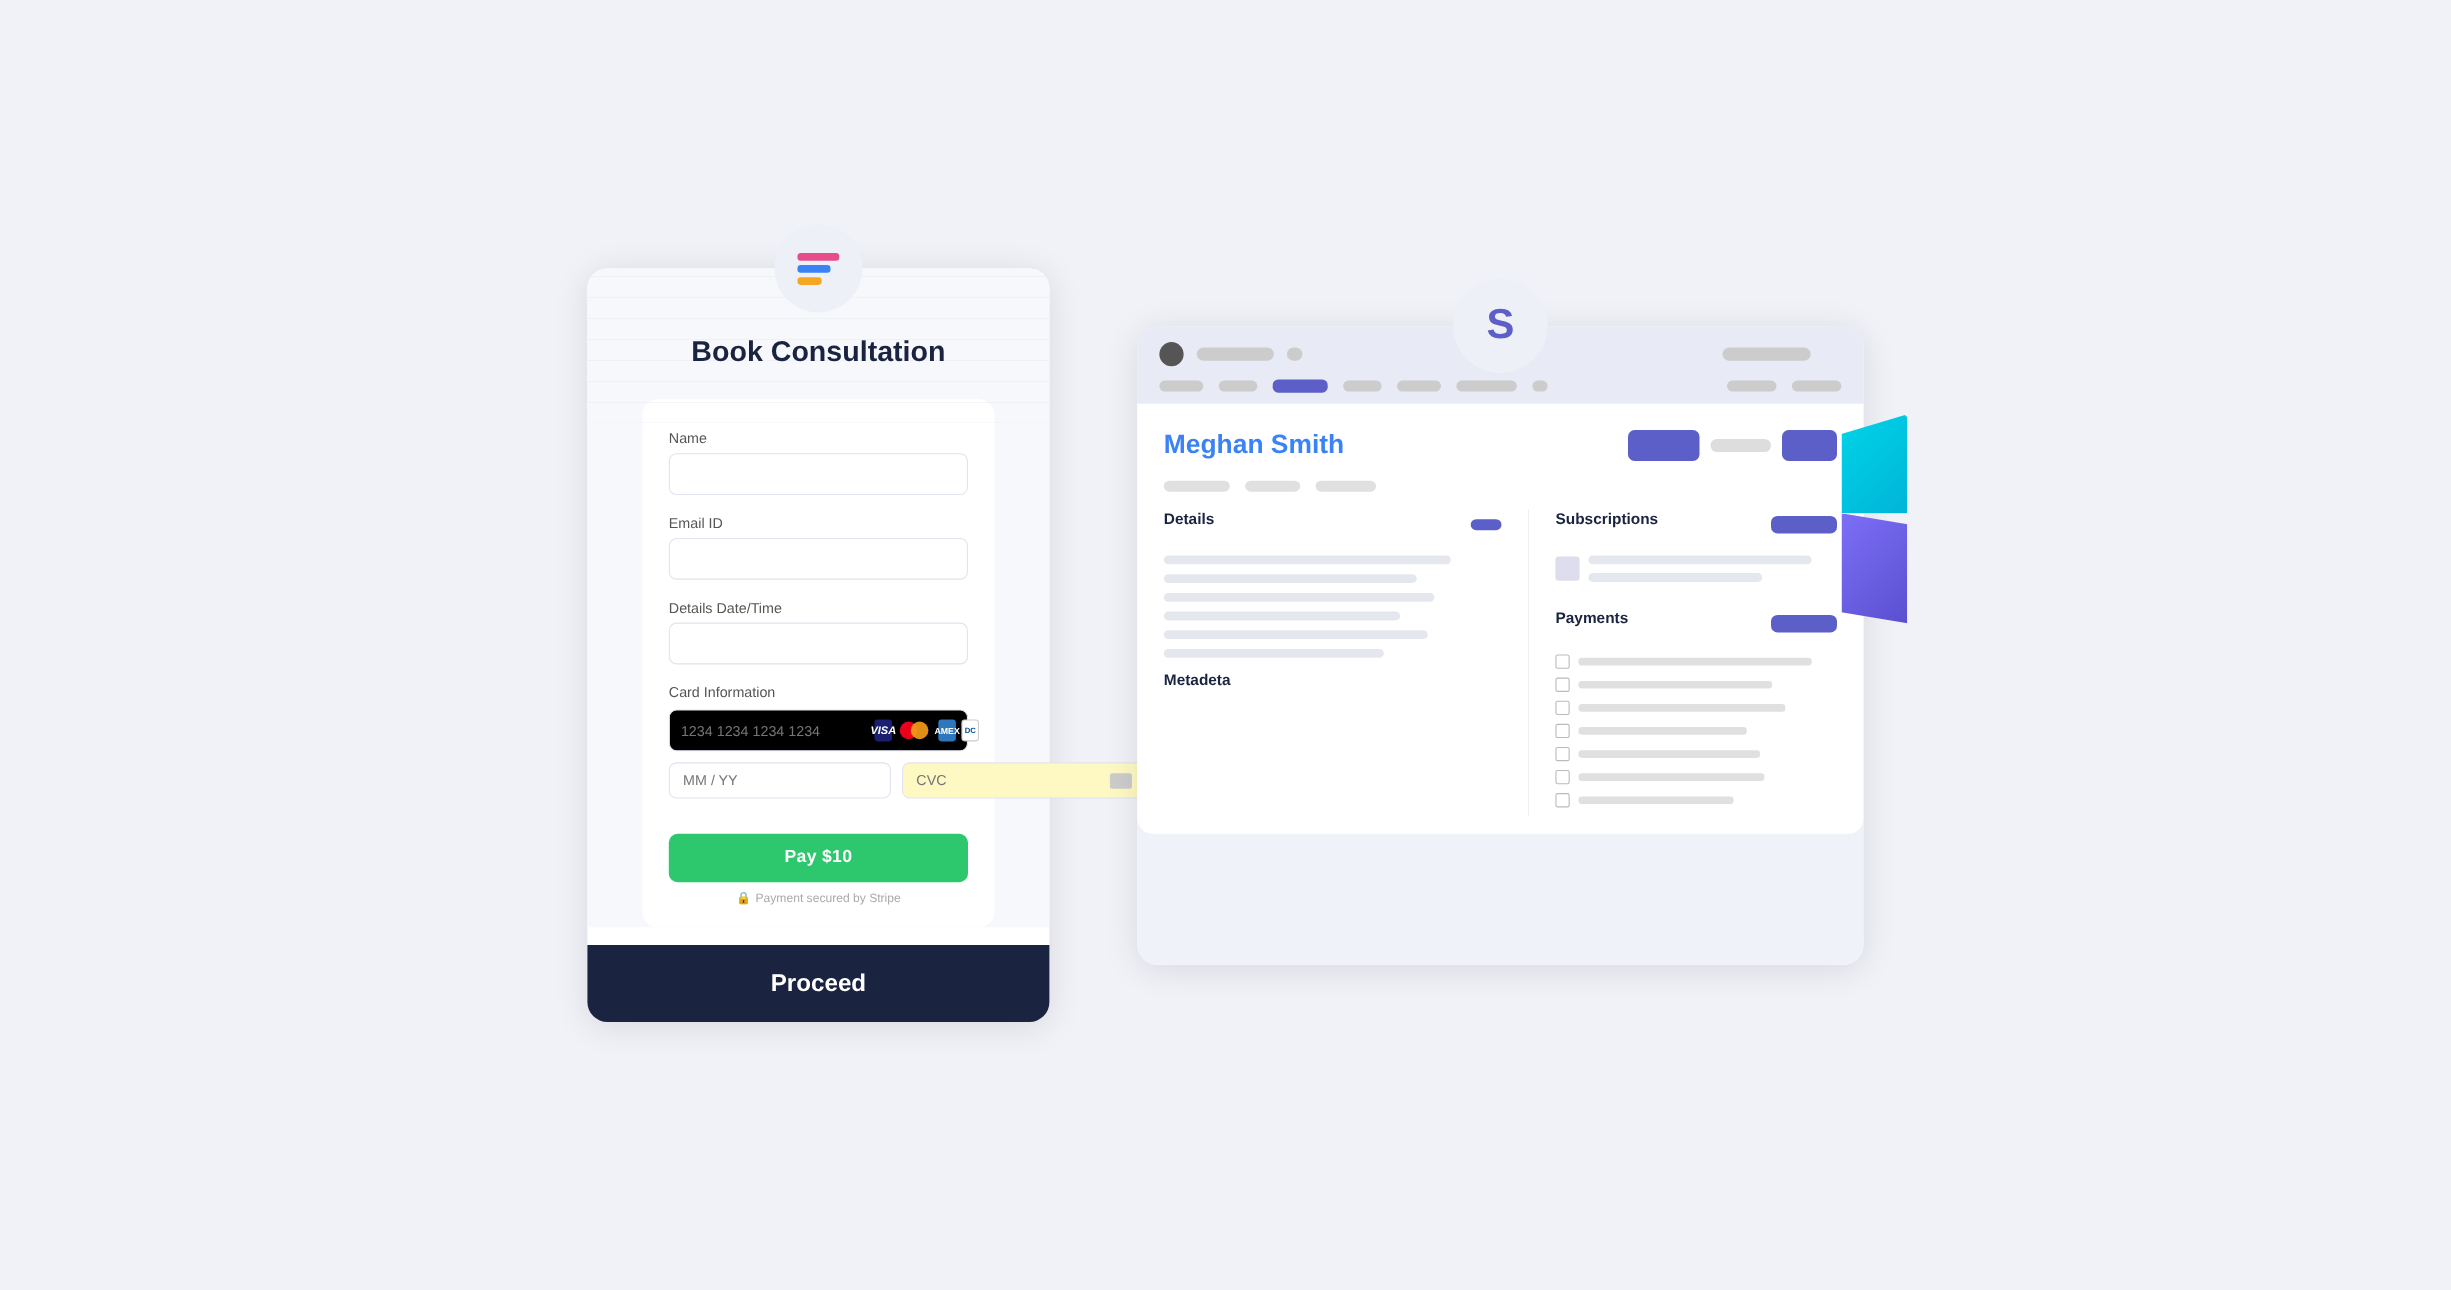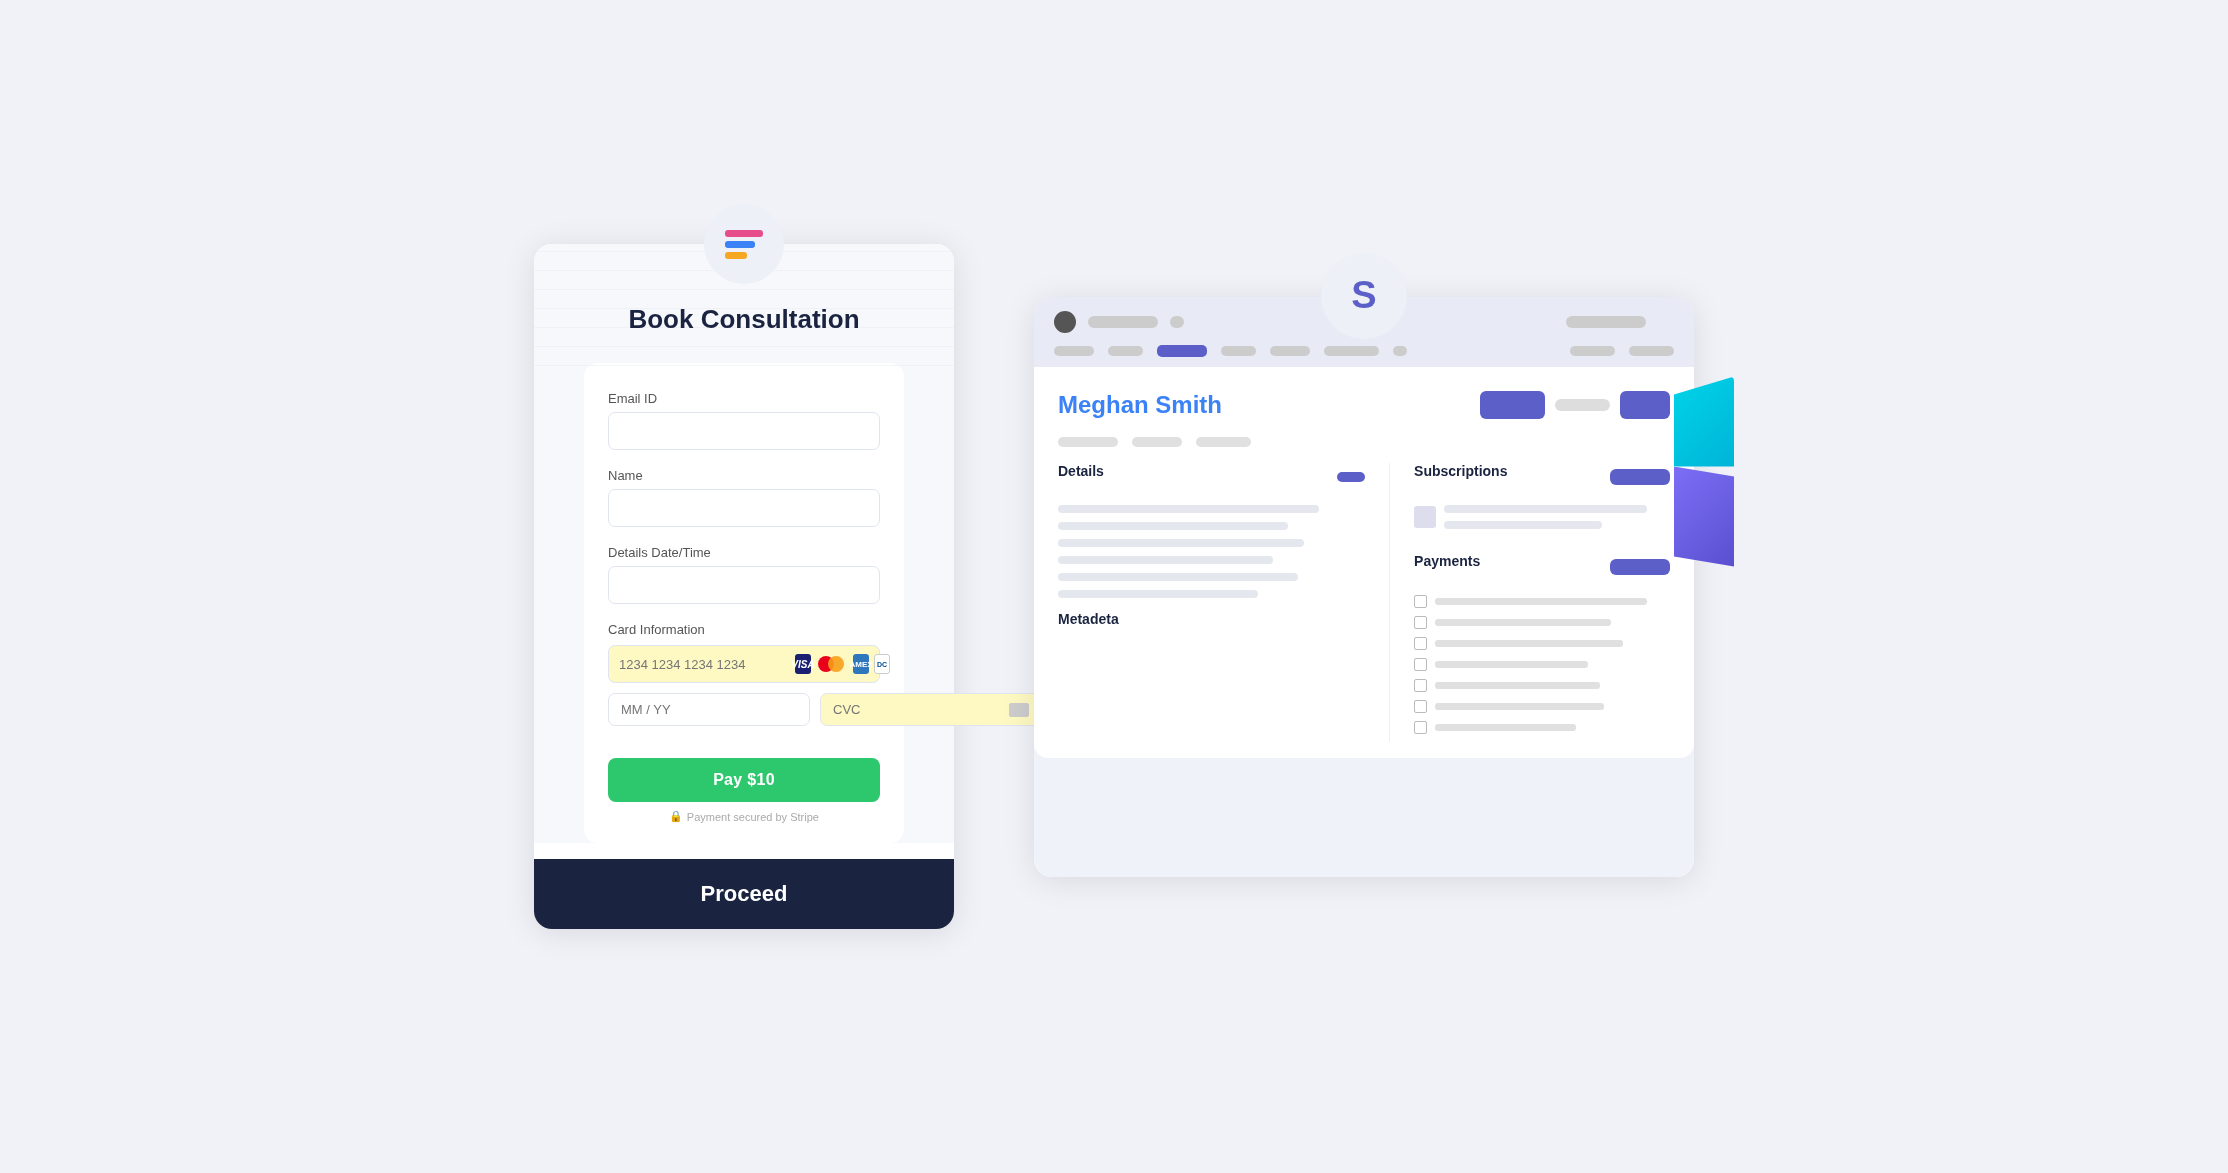--- a/index.html
+++ b/index.html
@@ -120,21 +120,21 @@
       display: block;
     }
 
     .card-number-row {
       display: flex;
       align-items: center;
       border: 1.5px solid #e0e4ef;
       border-radius: 7px;
       padding: 8px 10px;
       margin-bottom: 10px;
-      background: #fef9c3;
+      background: #000000;
     }
 
     .card-number-input {
       flex: 1;
       border: none;
       outline: none;
       font-size: 13px;
       color: #888;
       background: transparent;
     }
@@ -522,27 +522,27 @@
       <div class="logo-bar logo-bar-2"></div>
       <div class="logo-bar logo-bar-3"></div>
     </div>
   </div>
 
   <div class="left-card-inner">
     <h1 class="card-title">Book Consultation</h1>
 
     <div class="form-section">
       <div class="form-group">
+        <label class="form-label">Name</label>
+        <input type="text" class="form-input" style="">
+      </div>
+
+      <div class="form-group">
         <label class="form-label">Email ID</label>
         <input type="email" class="form-input" style="">
-      </div>
-
-      <div class="form-group">
-        <label class="form-label">Name</label>
-        <input type="text" class="form-input" style="">
       </div>
 
       <div class="form-group">
         <label class="form-label">Details Date/Time</label>
         <input type="text" class="form-input" style="">
       </div>
 
       <div class="form-group">
         <label class="card-info-label">Card Information</label>
         <div class="card-number-row">

